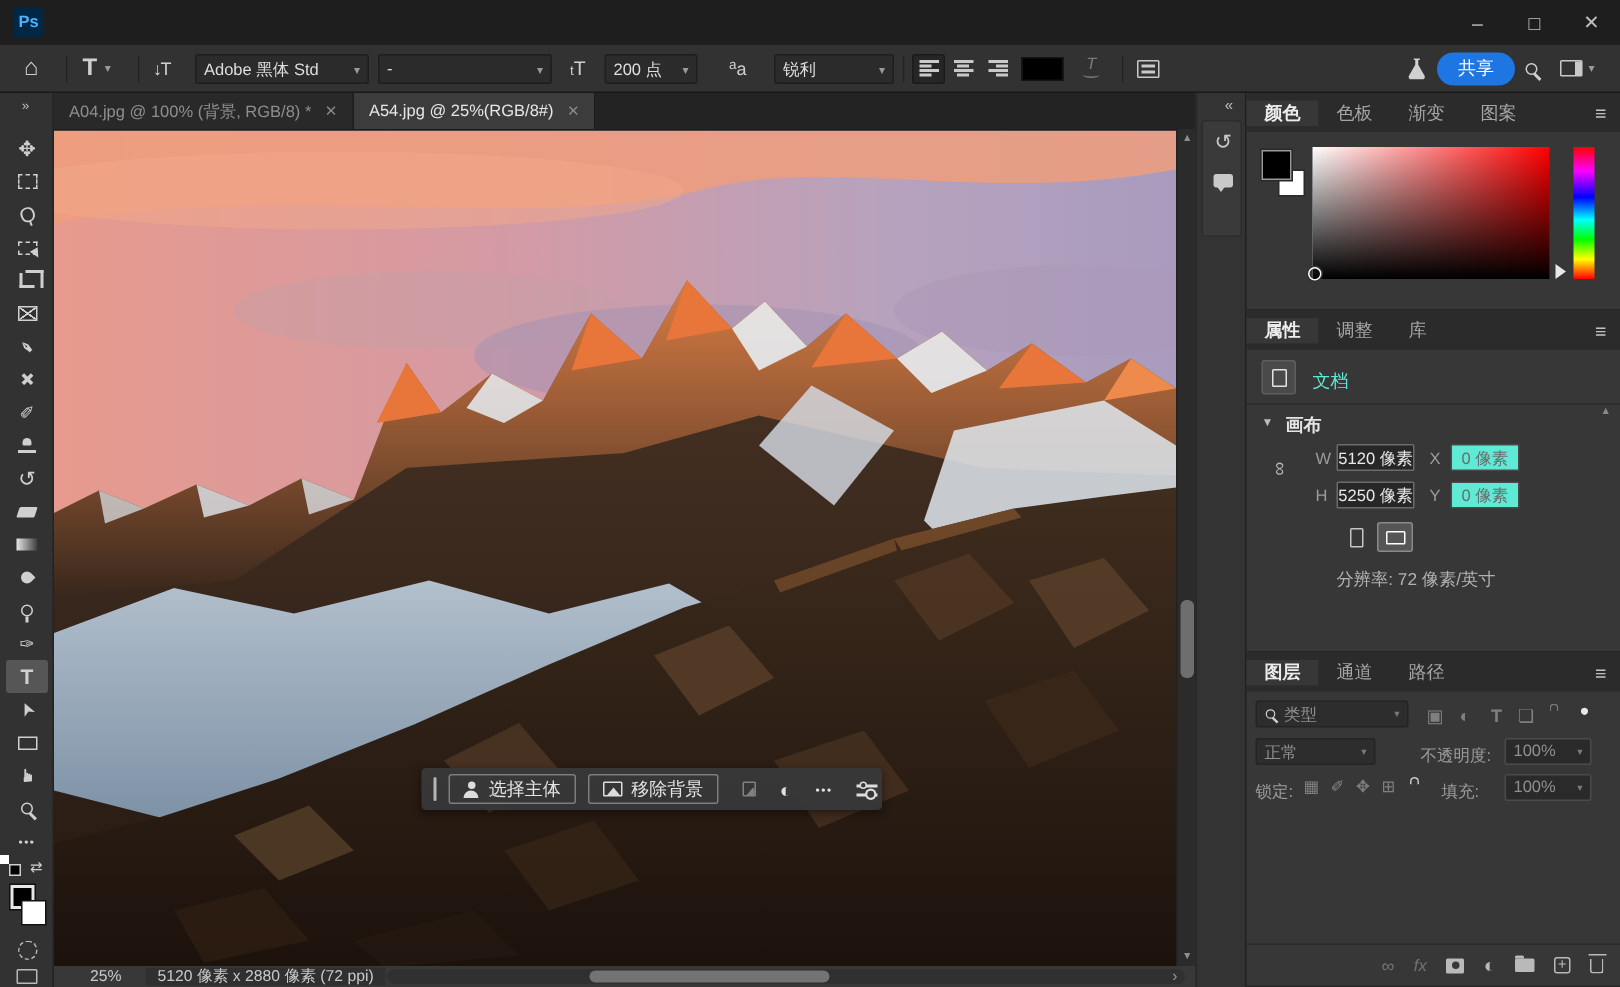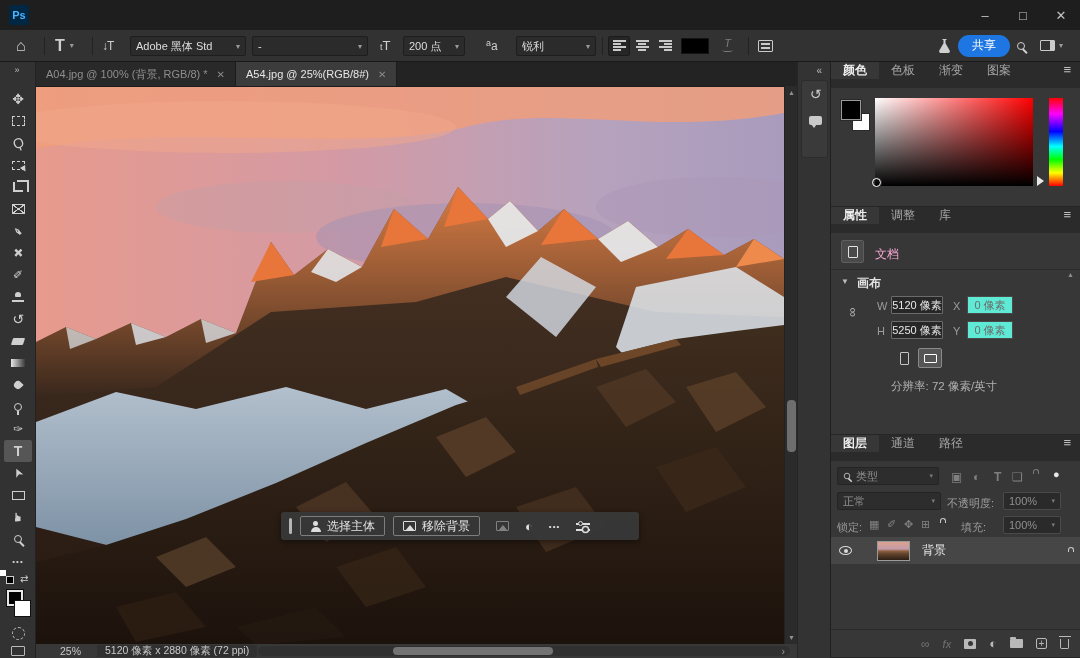--- a/index.html
+++ b/index.html
@@ -64,21 +64,21 @@
   .i-search::after{content:"";position:absolute;bottom:-3px;right:-3.5px;width:5.5px;height:1.7px;background:#cfcfcf;transform:rotate(45deg)}
   .i-mini{width:10px;height:10px;position:relative}
   .i-mini::before{content:"";position:absolute;top:0;left:0;width:6px;height:6px;background:#000;border:1px solid #cfcfcf}
   .i-mini::after{content:"";position:absolute;bottom:0;right:0;width:6px;height:6px;background:#fff}
   .fgswatch{position:absolute;left:7px;top:0;width:16px;height:16px;background:#000;border:2px solid #e6e6e6;box-shadow:0 0 0 1px #111}
   .bgswatch{position:absolute;left:15px;top:11px;width:15px;height:15px;background:#fff;box-shadow:0 0 0 1px #111}
   .i-qmask{width:13px;height:13px;border:1px dashed #b9b9b9;border-radius:50%}
   .i-screen{width:14px;height:10px;border:1px solid #b9b9b9;border-radius:1px}
   
   .canvas{position:absolute;left:36px;top:86px;width:748px;height:558px;border-top:1px solid #1d1d1d;overflow:hidden}
-  .ctxbar{position:absolute;left:245px;top:425px;width:358px;height:28px;background:rgba(56,56,56,.97);border-radius:3px;box-shadow:0 2px 6px rgba(0,0,0,.45);display:flex;align-items:center;padding:0 8px;gap:8px}
+  .ctxbar{position:absolute;left:245px;top:425px;width:307px;height:28px;background:rgba(56,56,56,.97);border-radius:3px;box-shadow:0 2px 6px rgba(0,0,0,.45);display:flex;align-items:center;padding:0 8px;gap:8px}
   .ctx-handle{width:3px;height:16px;background:#b5b5b5;border-radius:2px}
   .ctxbtn{height:20px;border:1px solid #7d7d7d;border-radius:2px;display:flex;align-items:center;gap:6px;padding:0 9px;color:#e3e3e3;font-size:12px;white-space:nowrap}
   .i-person{width:11px;height:11px;position:relative}
   .i-person::before{content:"";position:absolute;top:0;left:3px;width:5px;height:5px;border-radius:50%;background:#ddd}
   .i-person::after{content:"";position:absolute;bottom:0;left:.5px;width:10px;height:4.5px;border-radius:5px 5px 0 0;background:#ddd}
   .i-img{width:13px;height:10px;border:1px solid #ddd;border-radius:1px;position:relative;overflow:hidden}
   .i-img::before{content:"";position:absolute;bottom:-1px;left:1px;border-left:5px solid transparent;border-right:5px solid transparent;border-bottom:6px solid #ddd}
   .i-sliders{width:14px;height:12px;position:relative}
   .i-sliders::before{content:"";position:absolute;top:3px;left:0;width:14px;height:1.5px;background:#ddd;box-shadow:0 6px 0 #ddd}
   .i-sliders::after{content:"";position:absolute;top:1px;left:2px;width:3px;height:3px;border:1.5px solid #ddd;border-radius:50%;background:#383838;box-shadow:5px 6px 0 -0.2px #383838,5px 6px 0 1.3px #ddd}
@@ -91,21 +91,21 @@
   .hs-track{position:absolute;left:222px;top:2px;width:532px;height:10px;background:#303030;border-radius:5px}
   .hs-thumb{position:absolute;left:135px;top:1px;width:160px;height:8px;background:#737373;border-radius:4px}
   
   .dockstrip{position:absolute;left:797px;top:62px;width:33px;bottom:0;background:#333;border-left:1px solid #262626}
   .dock-card{position:absolute;left:3px;top:18px;width:27px;height:78px;background:#3a3a3a;border-radius:3px;border:1px solid #2c2c2c}
   .dockicon{width:27px;height:26px;display:flex;align-items:center;justify-content:center;color:#c9c9c9;font-size:14px}
   .i-comment{width:13px;height:9px;background:#c9c9c9;border-radius:2px;position:relative}
   .i-comment::after{content:"";position:absolute;bottom:-3px;left:2px;border-left:3px solid transparent;border-right:3px solid transparent;border-top:4px solid #c9c9c9}
   
   .pgroup{position:absolute;left:830px;width:250px;background:#373737;border-left:1px solid #202020;border-bottom:1px solid #262626}
-  .ptabs{height:26px;background:#2b2b2b;display:flex;align-items:flex-start}
+  .ptabs{height:26px;background:#2b2b2b;display:flex;align-items:center}
   .ptab{padding:0 12px;display:flex;align-items:center;font-size:12px;color:#a6a6a6;white-space:nowrap}
   .ptab.active{background:#373737;color:#ececec;font-weight:bold}
   .pmenu{margin-left:auto;padding:0 9px;display:flex;align-items:center;color:#c0c0c0;font-size:13px}
   .pfield{position:absolute;height:18px;background:#272727;border:1px solid #6b6b6b;color:#e8e8e8;font-size:11px;display:flex;align-items:center;justify-content:center;border-radius:1px}
   .pfield.off{border-color:#4a4a4a;color:#6c6c6c;background:#5eead4}
   .pselect{position:absolute;height:18px;background:#2d2d2d;border:1px solid #242424;border-radius:2px;color:#8f8f8f;font-size:11px;display:flex;align-items:center;padding:0 5px}
   .pselect .chev{margin-left:auto;font-size:7px;color:#7a7a7a}
   .plabel{position:absolute;font-size:11px;color:#9c9c9c;white-space:nowrap}
   .i-doc{width:10px;height:12px;border:1px solid #e3e3e3;border-radius:1px}
   .i-eye{width:13px;height:9px;border:1px solid #dadada;border-radius:50%;position:relative}
@@ -442,21 +442,21 @@
 <div class="pgroup" style="top:207px;height:228px">
   <div class="ptabs">
     <span class="ptab active">属性</span>
     <span class="ptab">调整</span>
     <span class="ptab">库</span>
     <span class="pmenu">≡</span>
   </div>
   <div class="abs obx" style="left:10px;top:33px;width:23px;height:23px;background:#4a4a4a;border-radius:2px;border:1px solid #5e5e5e">
       <span class="i-doc"></span>
     </div>
-  <div class="abs" style="left:44px;top:39px;color:#f9a8d4">文档</div>
+  <div class="abs" style="left:44px;top:39px;color:#5eead4">文档</div>
   <div class="abs" style="left:0;top:62px;width:250px;height:1px;background:#2b2b2b"></div>
   <span class="abs" style="left:10px;top:70px;font-size:8px;color:#bbb">▼</span>
   <div class="abs" style="left:26px;top:68px;color:#e4e4e4;font-weight:bold">画布</div>
   <span class="abs" style="left:18px;top:98px;display:inline-block;transform:rotate(90deg);color:#b5b5b5;font-size:13px">∞</span>
   <span class="plabel" style="left:46px;top:93px">W</span>
   <div class="pfield" style="left:60px;top:89px;width:52px">5120 像素</div>
   <span class="plabel" style="left:122px;top:93px">X</span>
   <div class="pfield off" style="left:136px;top:89px;width:46px">0 像素</div>
   <span class="plabel" style="left:46px;top:118px">H</span>
   <div class="pfield" style="left:60px;top:114px;width:52px">5250 像素</div>
@@ -483,46 +483,40 @@
     <span class="i-search" style="transform:scale(.8)"></span>
     <span>类型</span>
     <span class="chev">▾</span>
   </div>
   <span class="abs dim" style="left:120px;top:35px;font-size:12px">▣</span>
   <span class="abs dim" style="left:142px;top:35px;font-size:12px">◐</span>
   <span class="abs dim" style="left:163px;top:35px;font-size:12px;font-weight:bold">T</span>
   <span class="abs dim" style="left:181px;top:35px;font-size:12px">❏</span>
   <span class="abs dim" style="left:201px;top:38px"><span class="i-lock" style="transform:scale(.9)"></span></span>
   <span class="abs" style="left:222px;top:33px;color:#e8e8e8;font-size:11px">●</span>
-  <div class="pselect" style="left:6px;top:57px;width:104px">
+  <div class="pselect" style="left:6px;top:57px;width:80px">
     <span>正常</span>
     <span class="chev">▾</span>
   </div>
   <span class="plabel" style="left:116px;top:61px">不透明度:</span>
   <div class="pselect" style="left:172px;top:57px;width:58px;border:1px solid #4a4a4a;background:#2a2a2a">
     <span>100%</span>
     <span class="chev">▾</span>
   </div>
   <span class="plabel" style="left:6px;top:85px">锁定:</span>
   <span class="abs dim" style="left:38px;top:83px;font-size:11px">▦</span>
   <span class="abs dim" style="left:56px;top:83px;font-size:11px">✐</span>
   <span class="abs dim" style="left:73px;top:83px;font-size:11px">✥</span>
   <span class="abs dim" style="left:90px;top:83px;font-size:11px">⊞</span>
   <span class="abs" style="left:108px;top:87px"><span class="i-lock" style="transform:scale(.9)"></span></span>
   <span class="plabel" style="left:130px;top:85px">填充:</span>
   <div class="pselect" style="left:172px;top:81px;width:58px;border:1px solid #4a4a4a;background:#2a2a2a">
     <span>100%</span>
     <span class="chev">▾</span>
   </div>
-  <div class="layerrow">
-    <span class="i-eye" style="margin-left:8px"></span>
-    <span class="lthumb"></span>
-    <span style="margin-left:12px;color:#e2e2e2">背景</span>
-    <span style="margin-left:auto;margin-right:14px"><span class="i-lock"></span></span>
-  </div>
   <div class="botbar">
     <span class="dim" style="font-size:12px">∞</span>
     <span class="dim" style="font-style:italic;font-size:11px">fx</span>
     <span class="i-msk"></span>
     <span style="font-size:13px">◐</span>
     <span class="i-folder"></span>
     <span class="i-new"></span>
     <span class="i-trash"></span>
   </div>
 </div>

